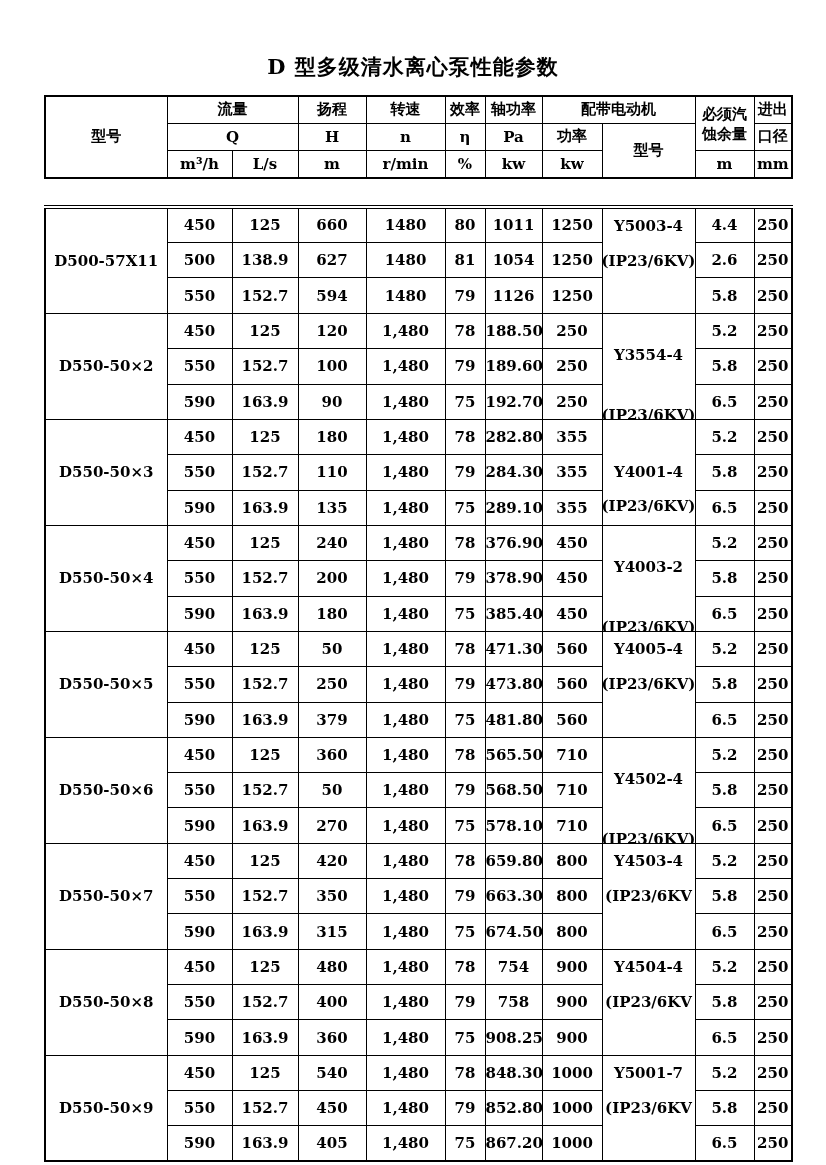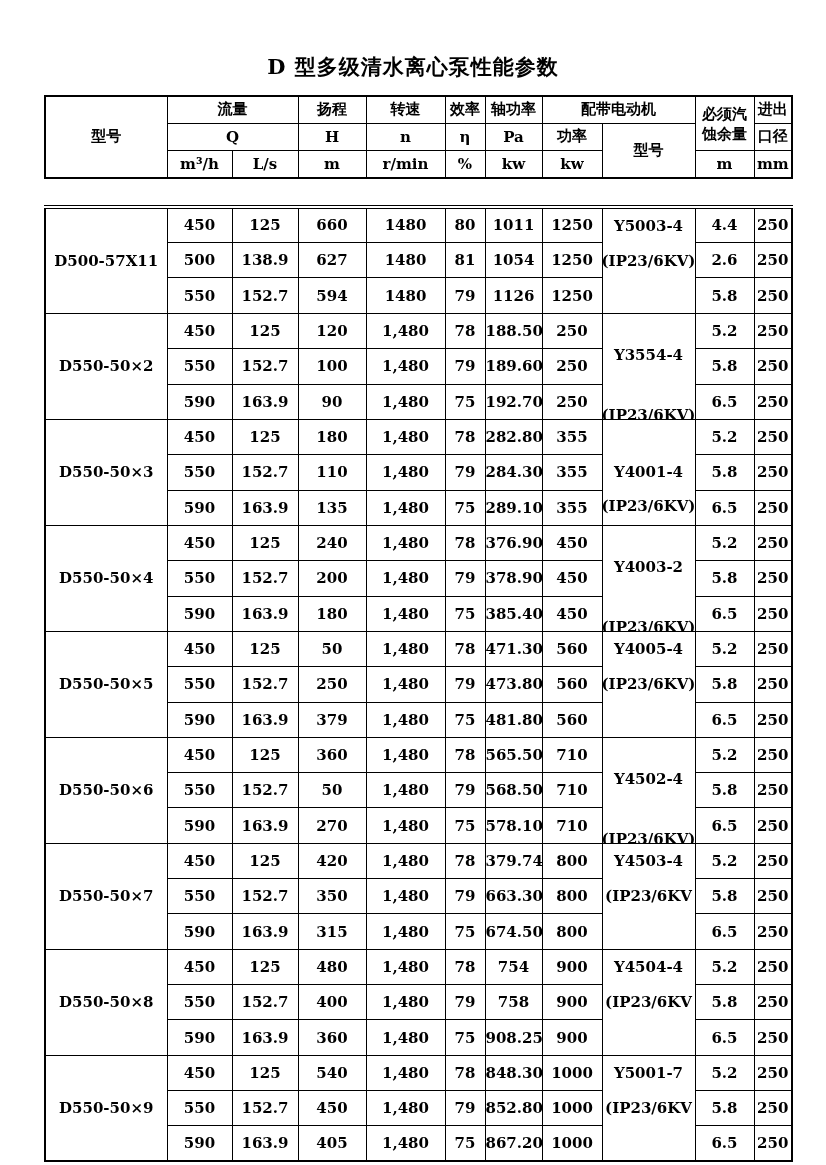--- a/index.html
+++ b/index.html
@@ -349,21 +349,21 @@
         <td>6.5</td>
         <td>250</td>
       </tr>
       <tr>
         <td rowspan="3" class="model-cell">D550-50×7</td>
         <td>450</td>
         <td>125</td>
         <td>420</td>
         <td>1,480</td>
         <td>78</td>
-        <td>379.74</td>
+        <td>659.80</td>
         <td>800</td>
         <td rowspan="3" class="motor-cell">
           <div class="motor-box top">
             <span>Y4503-4</span>
             <span>(IP23/6KV</span>
           </div>
         </td>
         <td>5.2</td>
         <td>250</td>
       </tr>

